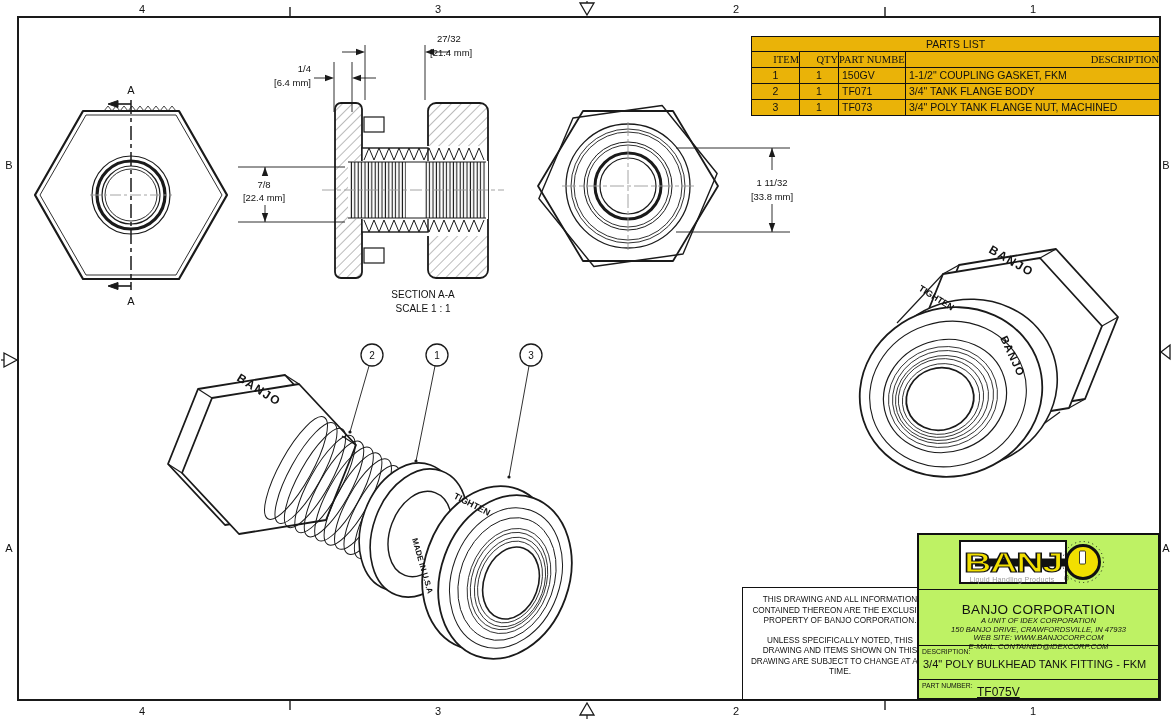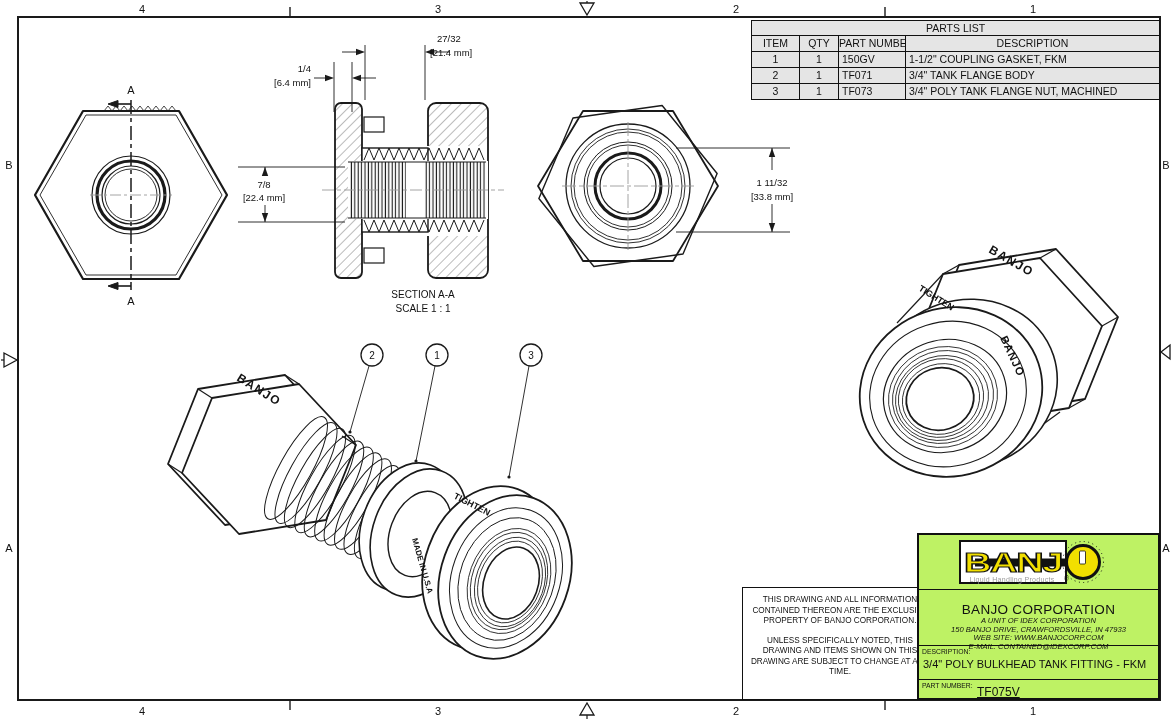--- a/index.html
+++ b/index.html
@@ -1,27 +1,27 @@
 <!DOCTYPE html>
 <html><head>
 <meta charset="utf-8">
 <style>
   html,body{margin:0;padding:0;background:#fff;}
   body{font-family:"Liberation Sans",sans-serif;color:#111;}
   .sheet{position:relative;width:1171px;height:721px;background:#fff;overflow:hidden;}
   svg text{font-family:"Liberation Sans",sans-serif;}
 
   
-  .pl{position:absolute;left:751px;top:20px;width:409px;border:1.5px solid #111;background:#e5e5e5;font-size:10.5px;box-sizing:border-box;}
+  .pl{position:absolute;left:751px;top:36px;width:409px;border:1.5px solid #111;background:#eab308;font-size:10.5px;box-sizing:border-box;}
   .pl-title{height:14px;line-height:14px;text-align:center;border-bottom:1px solid #111;}
   .pl-row{display:grid;grid-template-columns:48px 39px 67px auto;height:15px;line-height:15px;border-bottom:1px solid #111;}
   .pl-row:last-child{border-bottom:none;}
   .pl-row>div{border-right:1px solid #111;overflow:hidden;white-space:nowrap;}
   .pl-row>div:last-child{border-right:none;}
-  .pl-head>div{text-align:center;}
+  .pl-head>div{text-align:right;font-family:Liberation Serif, serif;}
   .c-center{text-align:center;}
   .c-left{padding-left:3px;}
 
   
   .notes{position:absolute;left:742px;top:587px;width:196px;height:113px;border:1.5px solid #111;box-sizing:border-box;
          text-align:center;font-size:8.2px;line-height:1.28;padding:7px 5px 0 5px;background:#fff;}
   .notes p{margin:0 0 9px 0;}
 
   
   .tb{position:absolute;left:917px;top:533px;width:243px;height:167px;border:2px solid #111;box-sizing:border-box;background:#bef264;display:flex;flex-direction:column;}

